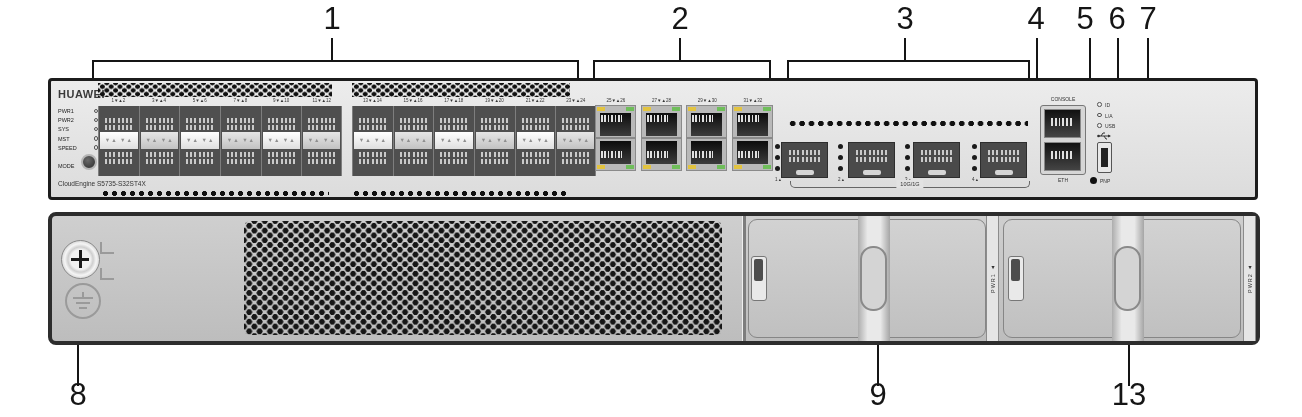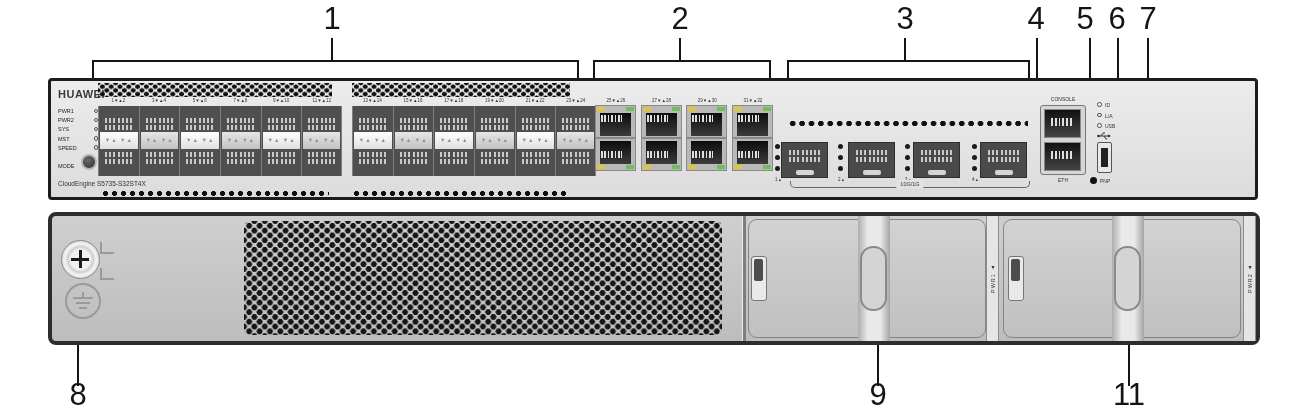--- a/index.html
+++ b/index.html
@@ -127,21 +127,21 @@
 
   <div class="co-num" style="left:310px;top:2px">1</div>
   <div class="co-num" style="left:658px;top:2px">2</div>
   <div class="co-num" style="left:883px;top:2px">3</div>
   <div class="co-num" style="left:1014px;top:2px">4</div>
   <div class="co-num" style="left:1063px;top:2px">5</div>
   <div class="co-num" style="left:1095px;top:2px">6</div>
   <div class="co-num" style="left:1126px;top:2px">7</div>
   <div class="co-num" style="left:56px;top:378px">8</div>
   <div class="co-num" style="left:856px;top:378px">9</div>
-  <div class="co-num" style="left:1107px;top:378px">11</div>
+  <div class="co-num" style="left:1107px;top:378px">13</div>
 
   <div class="co-line" style="left:331px;top:38px;width:2px;height:24px"></div>
   <div class="co-line" style="left:92px;top:60px;width:487px;height:2px"></div>
   <div class="co-line" style="left:92px;top:60px;width:2px;height:120px"></div>
   <div class="co-line" style="left:577px;top:60px;width:2px;height:120px"></div>
   <div class="co-line" style="left:679px;top:38px;width:2px;height:24px"></div>
   <div class="co-line" style="left:593px;top:60px;width:178px;height:2px"></div>
   <div class="co-line" style="left:593px;top:60px;width:2px;height:43px"></div>
   <div class="co-line" style="left:769px;top:60px;width:2px;height:43px"></div>
   <div class="co-line" style="left:904px;top:38px;width:2px;height:24px"></div>

